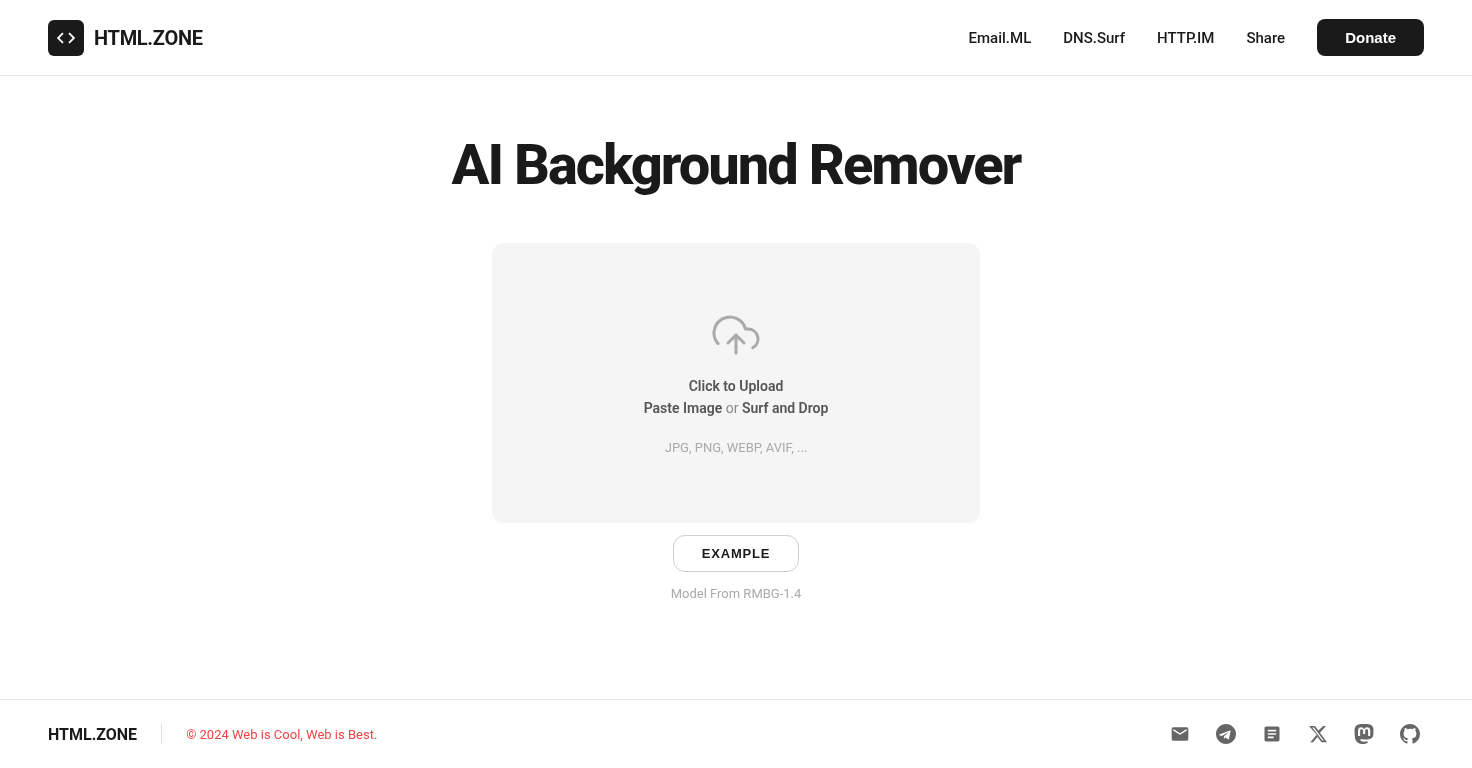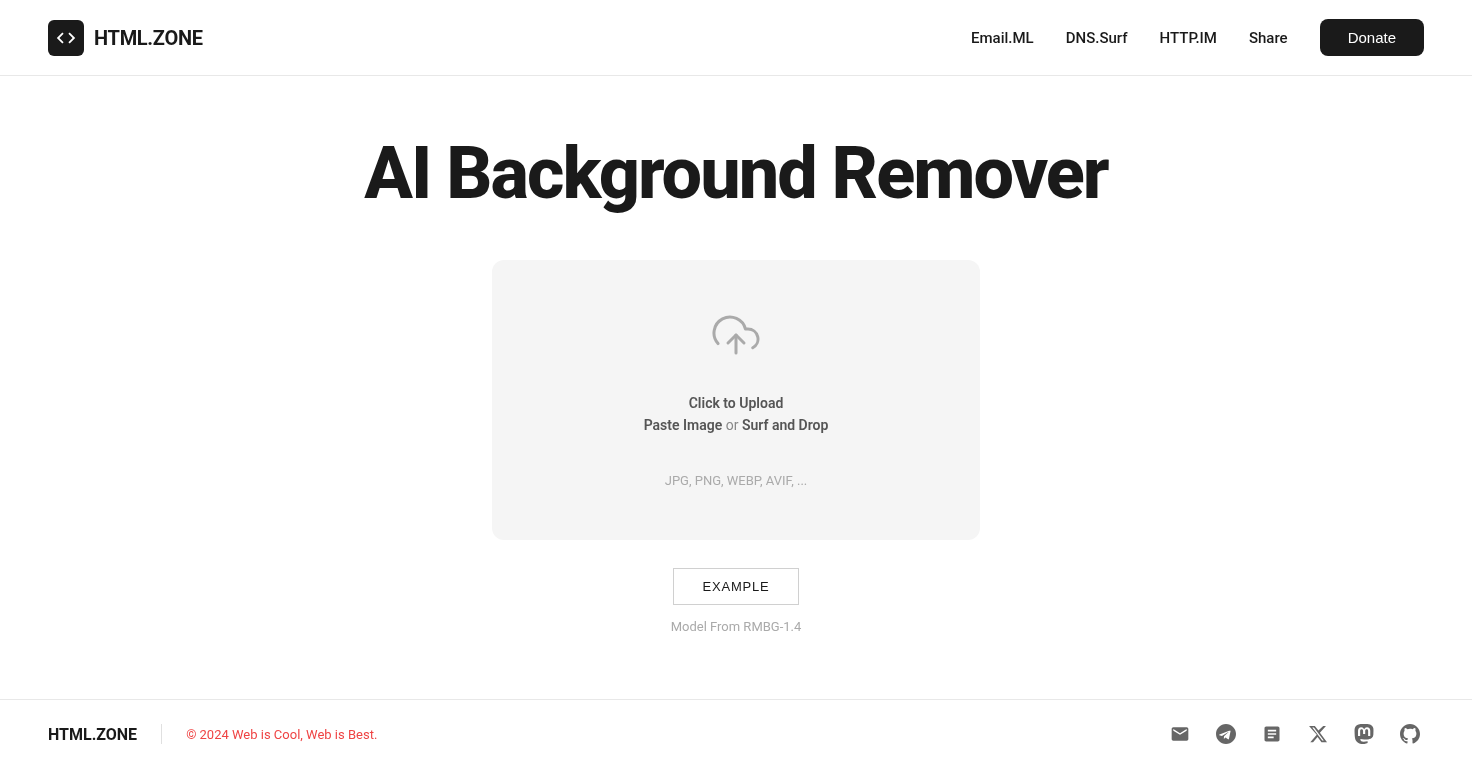--- a/index.html
+++ b/index.html
@@ -70,54 +70,54 @@
       font-weight: 500;
     }
 
     .donate-btn {
       background: #1a1a1a;
       color: #ffffff;
       border: none;
       border-radius: 8px;
       padding: 10px 28px;
       font-size: 15px;
-      font-weight: 400;
+      font-weight: 700;
       cursor: pointer;
     }
 
     
     main {
       display: flex;
       flex-direction: column;
       align-items: center;
       padding: 60px 0 40px;
     }
 
     .page-title {
-      font-size: 72px;
+      font-size: 56px;
       font-weight: 800;
       color: #1a1a1a;
       letter-spacing: -2px;
       margin-bottom: 48px;
       text-align: right;
       line-height: 1.05;
     }
 
     
     .upload-zone {
       width: 488px;
       height: 280px;
       background: #f5f5f5;
       border-radius: 12px;
       display: flex;
       flex-direction: column;
       align-items: center;
       justify-content: center;
       cursor: pointer;
-      gap: 29px;
+      gap: 12px;
     }
 
     .upload-icon {
       color: #aaa;
     }
 
     .upload-icon svg {
       width: 48px;
       height: 48px;
     }
@@ -135,28 +135,28 @@
     }
 
     .upload-text-formats {
       font-size: 13px;
       color: #aaa;
       margin-top: 8px;
     }
 
     
     .example-btn {
-      margin-top: 28px;
+      margin-top: 12px;
       background: #ffffff;
       color: #1a1a1a;
       border: 1.5px solid #d0d0d0;
-      border-radius: 0;
+      border-radius: 12px;
       padding: 10px 28px;
       font-size: 13px;
-      font-weight: 400;
+      font-weight: 700;
       letter-spacing: 0.8px;
       cursor: pointer;
     }
 
     .model-info {
       margin-top: 14px;
       font-size: 13px;
       color: #aaa;
     }
 

